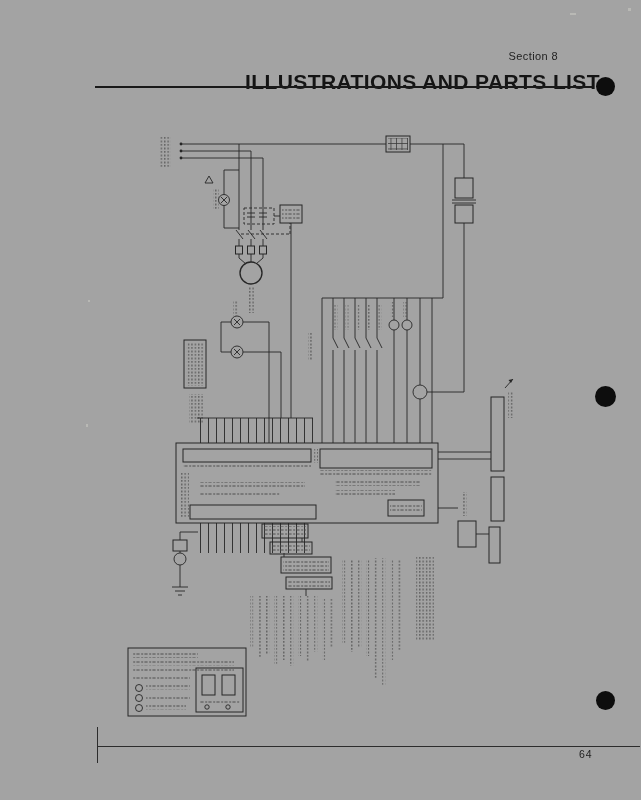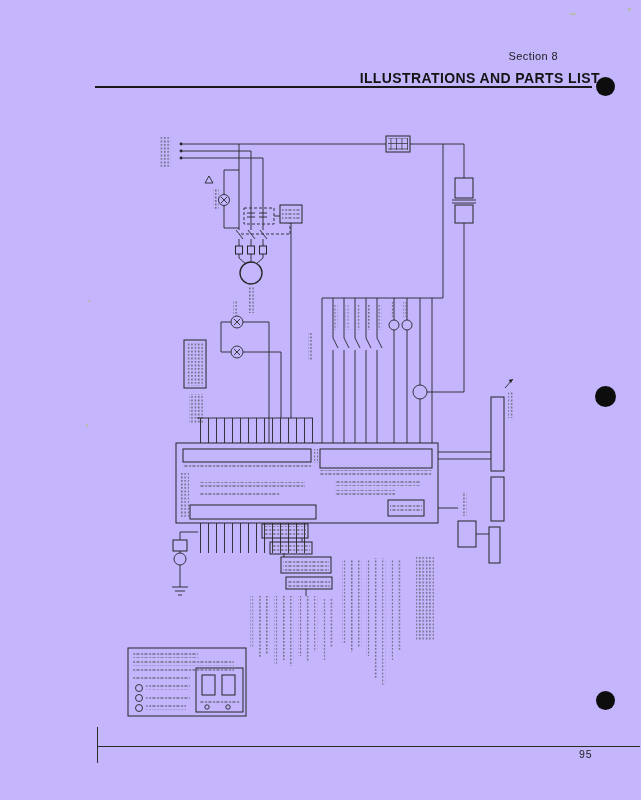--- a/index.html
+++ b/index.html
@@ -1,23 +1,23 @@
 <!DOCTYPE html>
 <html><head>
 <meta charset="utf-8">
 <style>
   html,body{margin:0;padding:0;}
   .page{
-    position:relative;width:641px;height:800px;background:#c4b5fd;overflow:hidden;
+    position:relative;width:641px;height:800px;background:#a3a3a3;overflow:hidden;
     font-family:"Liberation Sans", sans-serif;color:#1f1f1f;
   }
   .section-label{position:absolute;top:50px;left:400px;width:158px;text-align:right;
     font-size:11px;letter-spacing:.4px;color:#222;}
   .header-title{position:absolute;top:62px;left:120px;width:472px;text-align:right;margin:8px;
-    font-size:14px;font-weight:bold;letter-spacing:.4px;color:#141414;}
+    font-size:21px;font-weight:bold;letter-spacing:.4px;color:#141414;}
   .header-rule{position:absolute;top:86px;left:95px;width:497px;height:2px;background:#191919;}
   .figure-title{position:absolute;top:107px;left:100px;font-size:9.5px;font-weight:bold;
     letter-spacing:.55px;color:#1b1b1b;white-space:nowrap;}
   .punch-hole{position:absolute;width:19px;height:19px;border-radius:50%;background:#0d0d0d;}
   .hole-1{left:596px;top:77px;}
   .hole-2{left:595px;top:386px;width:21px;height:21px;}
   .hole-3{left:596px;top:691px;}
   .footer-rule{position:absolute;top:746px;left:97px;width:543px;height:1.4px;background:#2c2c2c;}
   .footer-corner{position:absolute;top:727px;left:97px;width:1.4px;height:36px;background:#2c2c2c;}
   .page-number{position:absolute;top:748px;left:579px;font-size:10.5px;color:#222;letter-spacing:1px;}
@@ -251,19 +251,19 @@
   <h1 class="header-title">ILLUSTRATIONS AND PARTS LIST</h1>
   <div class="header-rule"></div>
 
   <div class="punch-hole hole-1"></div>
   <div class="punch-hole hole-2"></div>
   <div class="punch-hole hole-3"></div>
 
 
   <div class="footer-corner"></div>
   <div class="footer-rule"></div>
-  <div class="page-number">95</div>
+  <div class="page-number">64</div>
 
   <div class="speck" style="left:570px;top:13px;width:6px;height:2px;"></div>
   <div class="speck" style="left:628px;top:8px;width:3px;height:3px;"></div>
   <div class="speck" style="left:88px;top:300px;width:2px;height:2px;"></div>
   <div class="speck" style="left:86px;top:424px;width:2px;height:3px;"></div>
 </div>
 
 </body></html>

